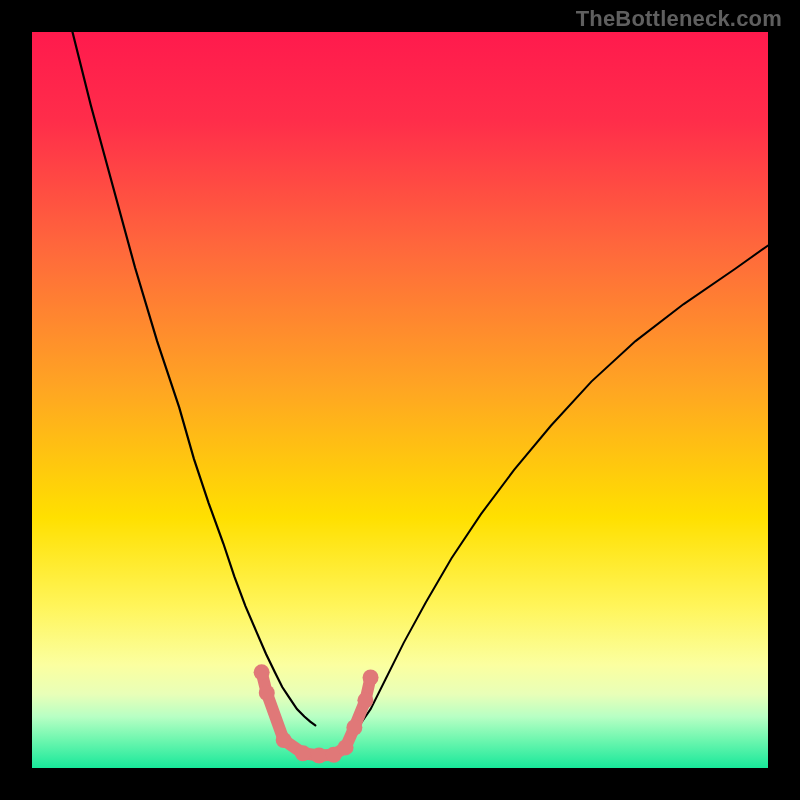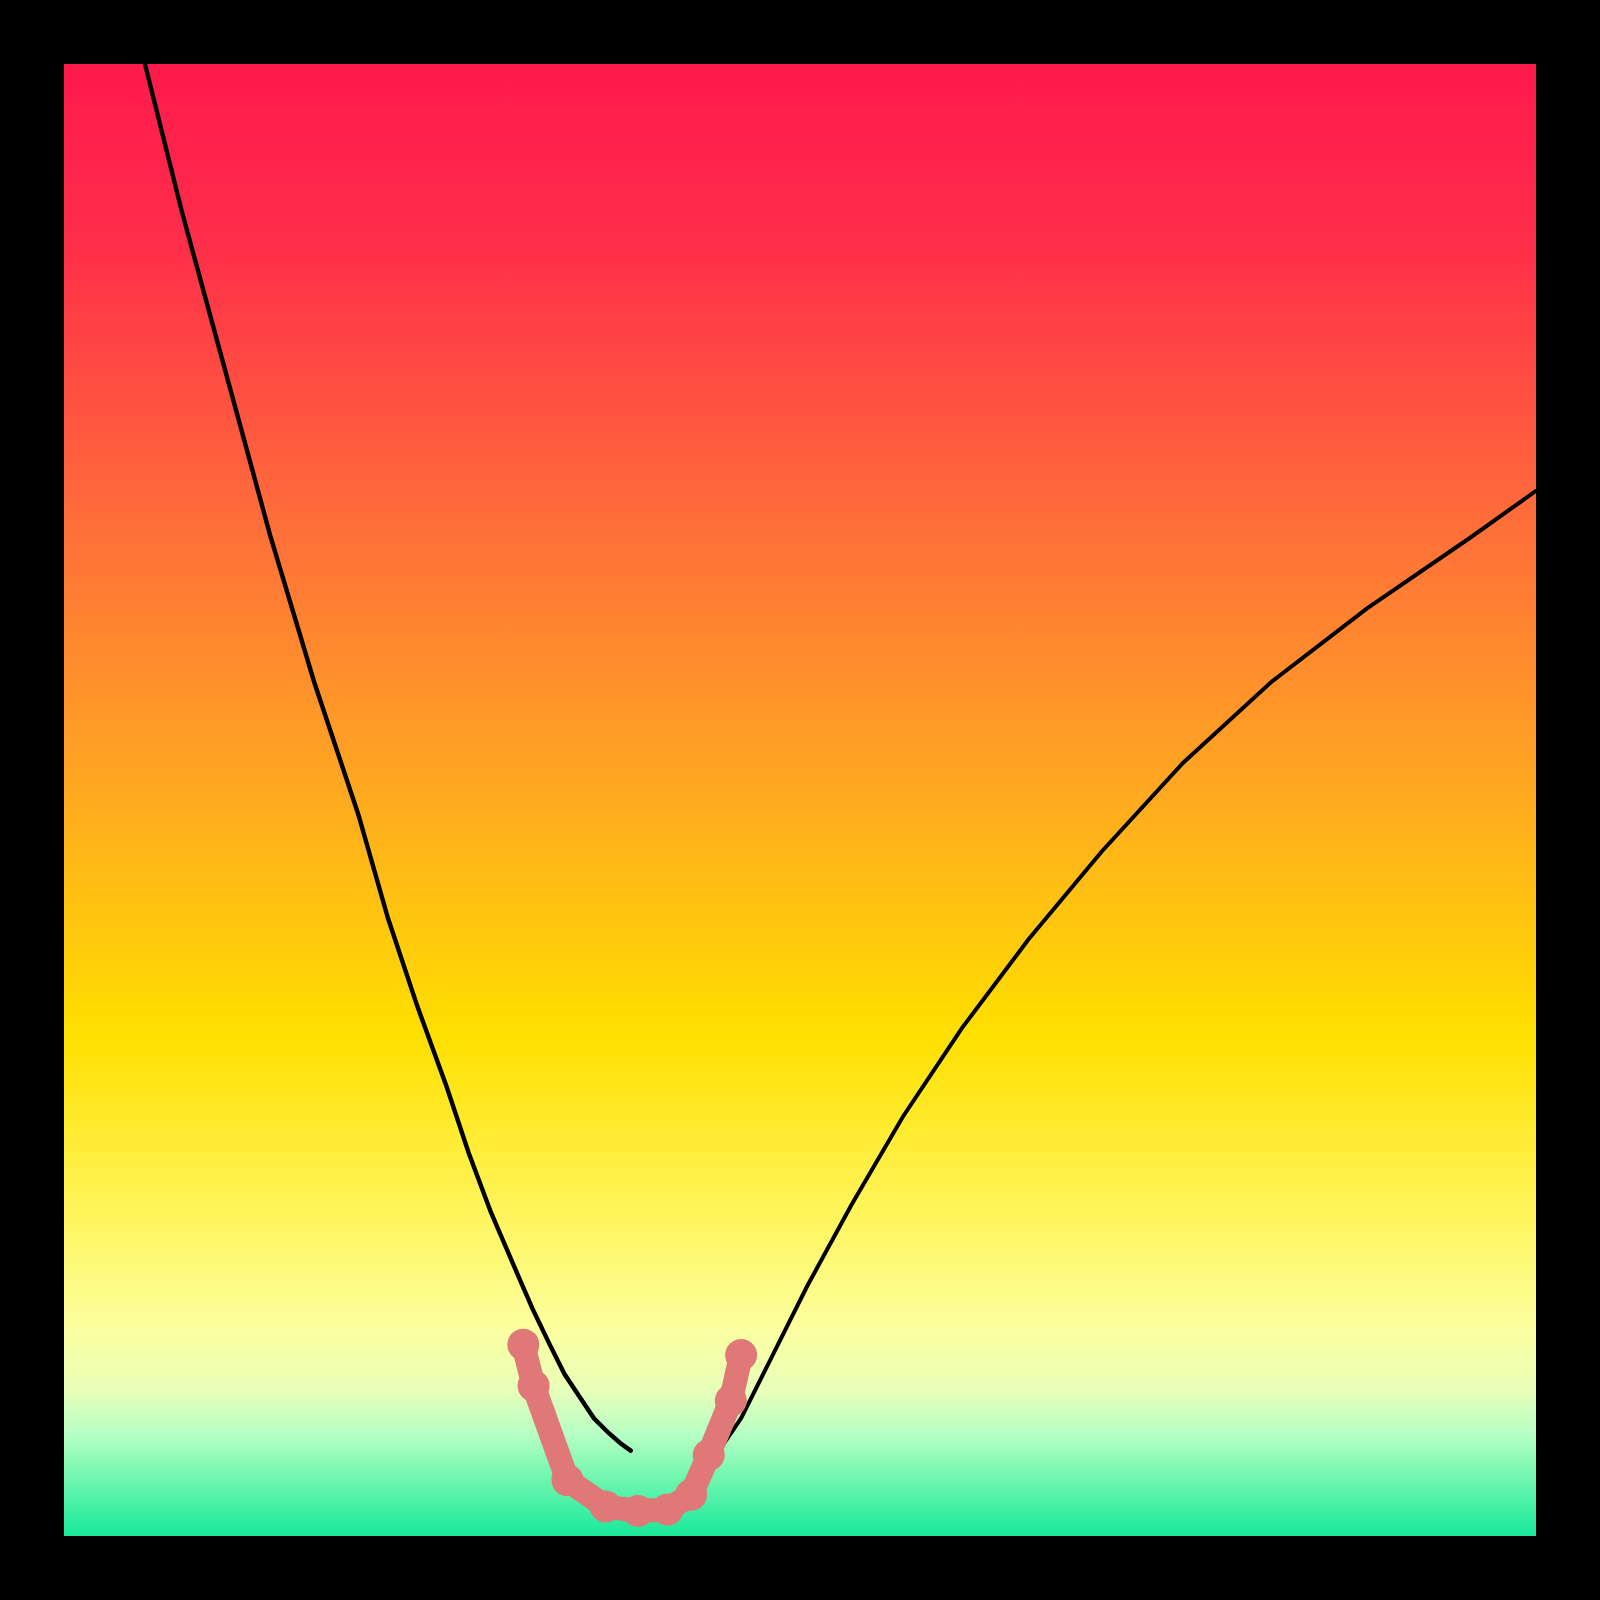--- a/index.html
+++ b/index.html
@@ -84,13 +84,14 @@
           <circle cx="301.76" cy="722.752" r="8" fill="#e07878"></circle>
           <circle cx="313.536" cy="715.392" r="8" fill="#e07878"></circle>
           <circle cx="322.36799999999994" cy="695.52" r="8" fill="#e07878"></circle>
           <circle cx="333.40799999999996" cy="668.288" r="8" fill="#e07878"></circle>
           <circle cx="338.56" cy="645.472" r="8" fill="#e07878"></circle>
         </g>
     </svg>
 
   </div>
 
+  <div class="watermark">TheBottleneck.com</div>
 </div>
 
 </body></html>

